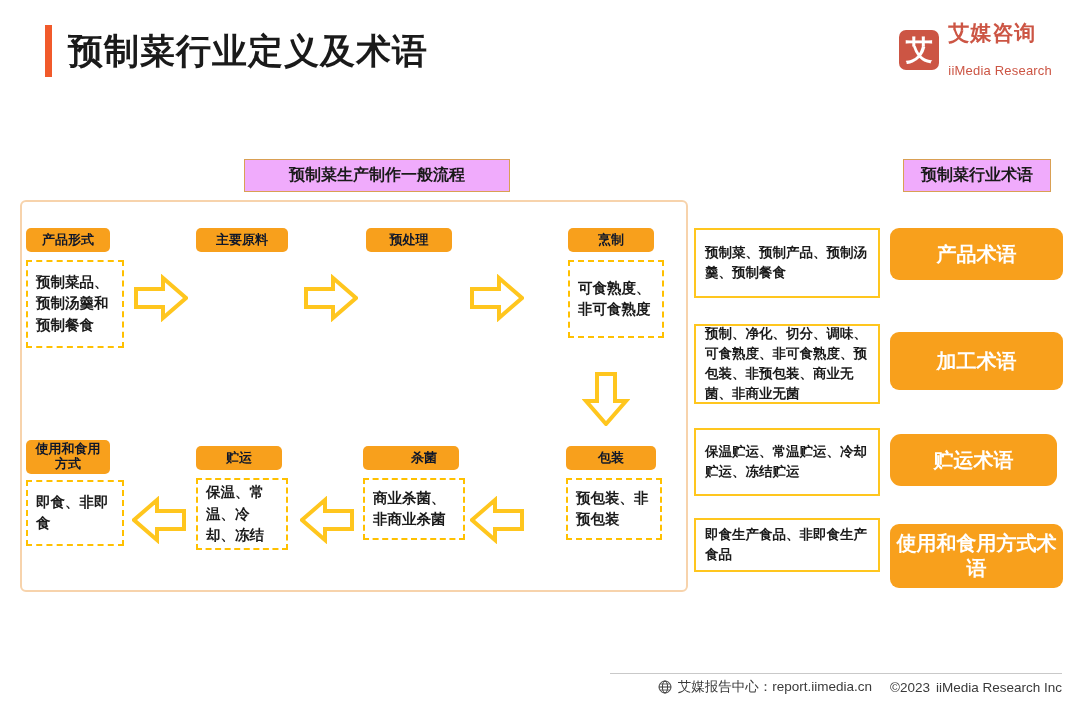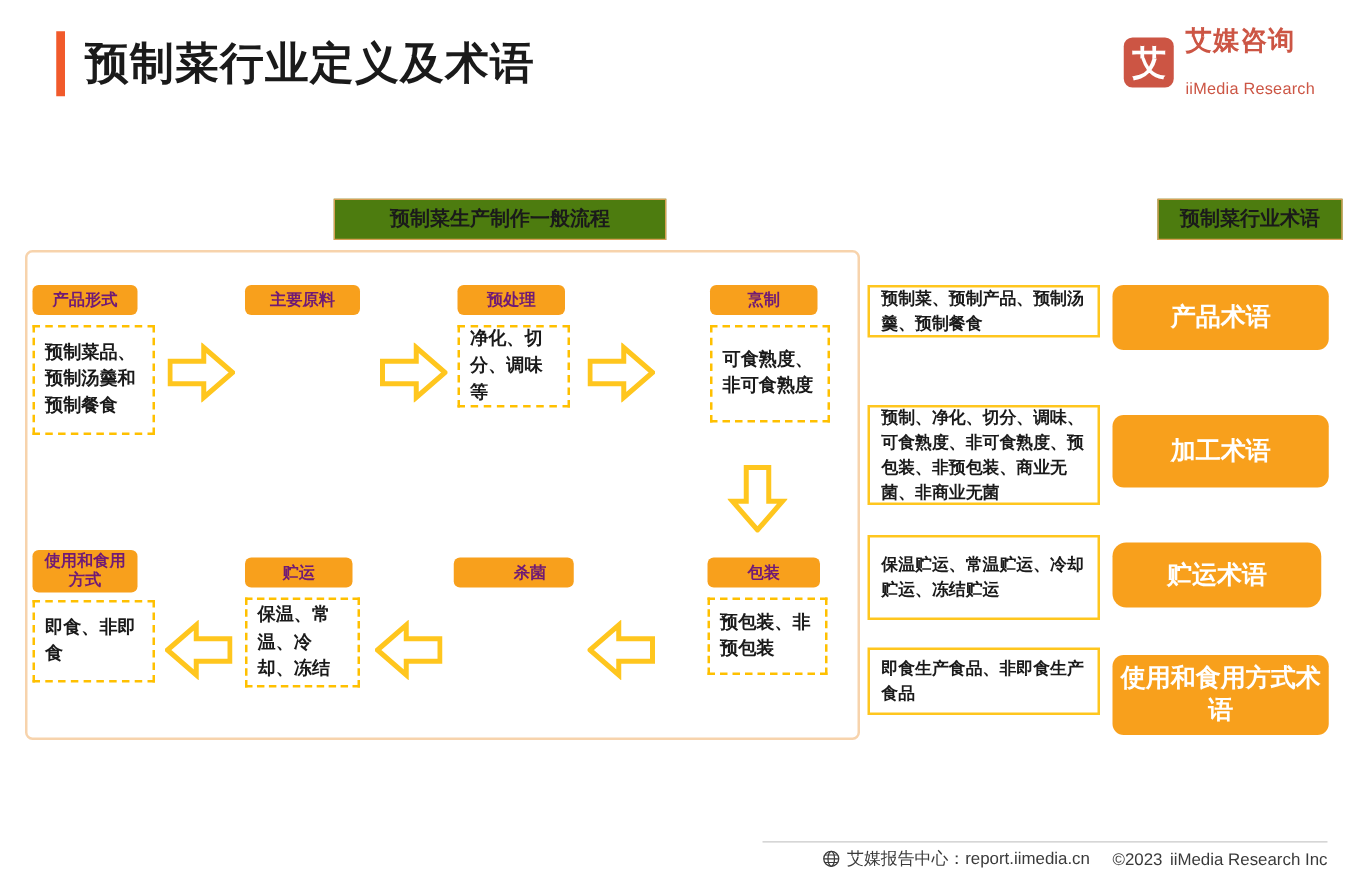--- a/index.html
+++ b/index.html
@@ -79,30 +79,29 @@
     font-size: 13px;
     color: #CC5544;
     line-height: 1.25;
     letter-spacing: 0.2px;
     margin-top: 18px;
   }
 
   
   .caption-box {
     position: absolute;
-    background: #4d7c0f;
+    background: #f0abfc;
     border: 1px solid #D9A054;
     color: #1a1a1a;
     font-size: 16px;
     font-weight: bold;
     display: flex;
     align-items: center;
     justify-content: center;
     box-sizing: border-box;
-    margin-left: 23px;
   }
   #flow-caption {
     left: 244px;
     top: 159px;
     width: 266px;
     height: 33px;
   }
   #terms-caption {
     left: 903px;
     top: 159px;
@@ -120,21 +119,21 @@
     border: 2px solid #F7D3AC;
     border-radius: 6px;
     box-sizing: border-box;
   }
 
   .stage {
     position: absolute;
   }
   .stage-label {
     background: #F8A01C;
-    color: #701a75;
+    color: #0f172a;
     font-size: 13px;
     font-weight: bold;
     border-radius: 5px;
     height: 24px;
     display: flex;
     align-items: center;
     justify-content: center;
     text-align: center;
     line-height: 1.15;
     box-sizing: border-box;
@@ -221,21 +220,21 @@
     font-size: 20px;
     font-weight: bold;
     display: flex;
     align-items: center;
     justify-content: center;
     text-align: center;
     line-height: 1.25;
     box-sizing: border-box;
   }
 
-  #term-desc-1 { left: 694px; top: 228px; width: 186px; height: 42px; }
+  #term-desc-1 { left: 694px; top: 228px; width: 186px; height: 70px; }
   #term-pill-1 { left: 890px; top: 228px; width: 173px; height: 52px; }
 
   #term-desc-2 { left: 694px; top: 324px; width: 186px; height: 80px; }
   #term-pill-2 { left: 890px; top: 332px; width: 173px; height: 58px; }
 
   #term-desc-3 { left: 694px; top: 428px; width: 186px; height: 68px; }
   #term-pill-3 { left: 890px; top: 434px; width: 167px; height: 52px; border-radius: 11px; }
 
   #term-desc-4 { left: 694px; top: 518px; width: 186px; height: 54px; }
   #term-pill-4 { left: 890px; top: 524px; width: 173px; height: 64px; }
@@ -291,40 +290,40 @@
   <div class="stage-label">产品形式</div>
   <div class="stage-body">预制菜品、预制汤羹和预制餐食</div>
 </div>
 
 <div class="stage" id="stage-2">
   <div class="stage-label">主要原料</div>
 </div>
 
 <div class="stage" id="stage-3">
   <div class="stage-label">预处理</div>
-  <div class="stage-body">净化、切分、调味等</div>
 </div>
 
 <div class="stage" id="stage-4">
   <div class="stage-label">烹制</div>
   <div class="stage-body">可食熟度、非可食熟度</div>
 </div>
 
 <div class="stage" id="stage-5">
   <div class="stage-label two-line">使用和食用方式</div>
   <div class="stage-body">即食、非即食</div>
 </div>
 
 <div class="stage" id="stage-6">
   <div class="stage-label">贮运</div>
   <div class="stage-body">保温、常温、冷却、冻结</div>
 </div>
 
 <div class="stage" id="stage-7">
   <div class="stage-label">杀菌</div>
+  <div class="stage-body">商业杀菌、非商业杀菌</div>
 </div>
 
 <div class="stage" id="stage-8">
   <div class="stage-label">包装</div>
   <div class="stage-body">预包装、非预包装</div>
 </div>
 
 <div class="arrow" id="arrow-1">
   <svg width="54" height="48" viewBox="0 0 54 48">
       <polygon points="2,15 29,15 29,4 52,24 29,44 29,33 2,33" fill="#ffffff" stroke="#FFC61E" stroke-width="4" stroke-linejoin="miter"></polygon>

